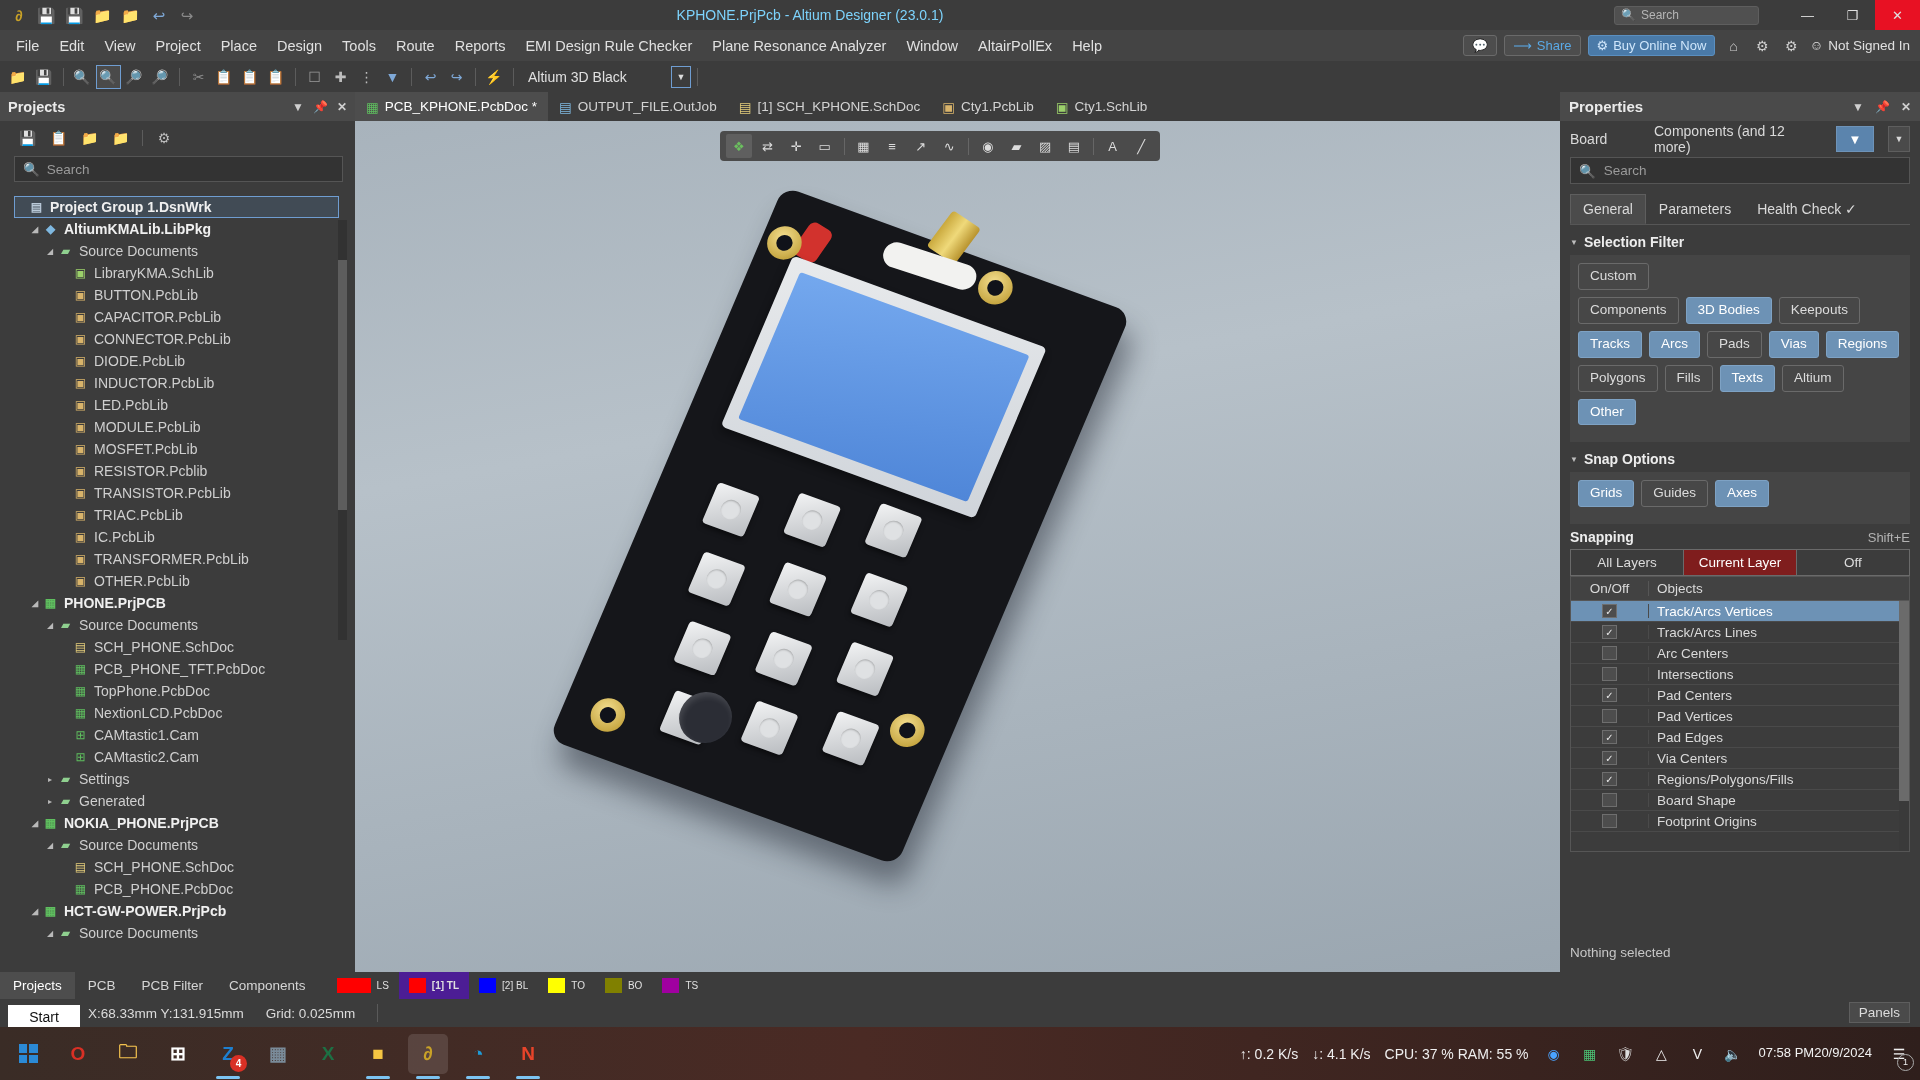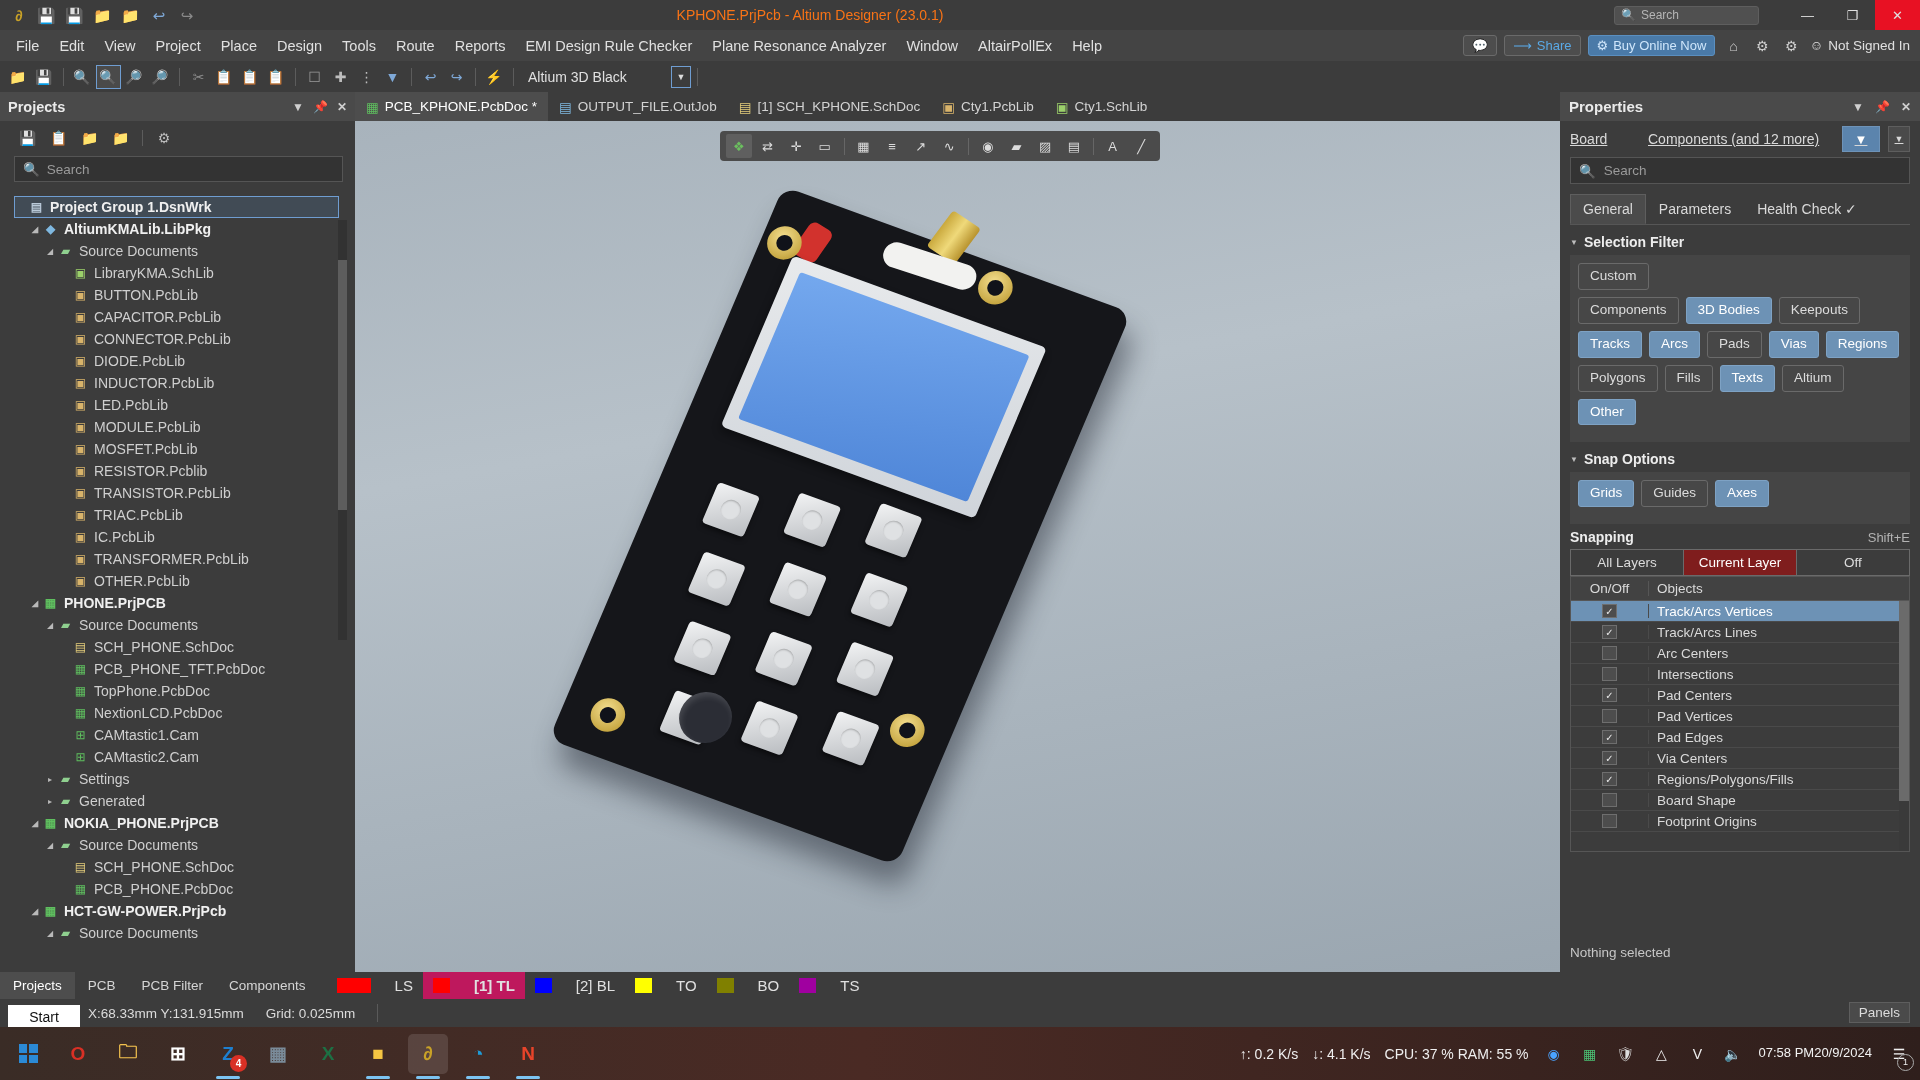--- a/index.html
+++ b/index.html
@@ -18,21 +18,21 @@
     position:absolute; top:0; left:0; width:1920px; height:30px;
     background:#3c3c3c; display:flex; align-items:center;
   }
   .tb-icons { display:flex; align-items:center; gap:2px; padding-left:6px; }
   .tb-ico {
     width:26px; height:24px; display:flex; align-items:center; justify-content:center;
     font-size:15px; line-height:1;
   }
   .tb-title {
     position:absolute; left:0; width:1620px; text-align:center;
-    font-size:14px; color:#f97316; pointer-events:none;
+    font-size:14px; color:#7dd3fc; pointer-events:none;
   }
   .tb-right { margin-left:auto; display:flex; align-items:center; height:30px; }
   .tb-search {
     width:145px; height:19px; background:#505050; border:1px solid #5e5e5e;
     border-radius:3px; display:flex; align-items:center; gap:5px; padding:0 6px;
     font-size:12px; color:#b5b5b5; margin-right:26px;
   }
   .winbtn { width:45px; height:30px; display:flex; align-items:center; justify-content:center; font-size:13px; color:#e0e0e0; }
   .winbtn.close { background:#e81123; }
 
@@ -139,21 +139,21 @@
     position:absolute; width:44px; height:44px; background:linear-gradient(150deg,#f2f3f4,#b9bcc0);
     border-radius:4px; box-shadow:0 3px 5px rgba(0,0,0,.5);
   }
   .key::after{ content:""; position:absolute; left:12px; top:12px; width:20px; height:20px; border-radius:50%; background:#dfe1e3; box-shadow:inset 0 1px 2px rgba(0,0,0,.25); }
   .batt { position:absolute; left:110px; top:500px; width:52px; height:52px; border-radius:50%; background:#2b2d35; box-shadow:inset 3px 3px 6px rgba(255,255,255,.14); }
 
   
   .rightpanel { position:absolute; top:92px; left:1560px; width:360px; height:880px; background:#3c3c3c; }
   .rp-hdr { height:29px; background:#4a4a4a; display:flex; align-items:center; padding:0 9px; font-weight:bold; font-size:15px; color:#eaeaea; }
   .rp-hdr .hdr-btns { margin-left:auto; display:flex; gap:11px; font-size:12px; color:#cfcfcf; }
-  .rp-row1 { height:36px; display:flex; align-items:center; padding:0 10px; gap:8px;text-decoration:underline; }
+  .rp-row1 { height:36px; display:flex; align-items:center; padding:0 10px; gap:14px; }
   .rp-label { font-size:14px; color:#dadada; width:70px; }
   .rp-val { font-size:14px; color:#dadada; flex:1; }
   .filt-btn { width:38px; height:26px; background:#5b84ad; border:1px solid #6e93b8; display:flex; align-items:center; justify-content:center; color:#fff; font-size:13px; }
   .filt-drop { width:22px; height:26px; background:#4a4a4a; border:1px solid #5e5e5e; display:flex; align-items:center; justify-content:center; font-size:9px; }
   .rp-search { margin:0 10px; height:27px; background:#333; border:1px solid #555; display:flex; align-items:center; gap:8px; padding:0 8px; font-size:13.5px; color:#9a9a9a; }
   .rp-tabs { margin:10px 10px 0 10px; display:flex; border-bottom:1px solid #565656; }
   .rp-tab { padding:6px 12px; font-size:14px; color:#dadada; border:1px solid transparent; }
   .rp-tab.active { background:#4b4b4b; border:1px solid #5e5e5e; border-bottom-color:#4b4b4b; }
   .sect-hdr { display:flex; align-items:center; gap:6px; padding:9px 10px 5px 10px; font-size:14px; font-weight:bold; color:#ededed; }
   .sect-hdr .tri { font-size:8px; color:#bdbdbd; }
@@ -185,22 +185,22 @@
   .cbx { width:15px; height:14px; border:1px solid #6e6e6e; background:#4d4d4d; display:flex; align-items:center; justify-content:center; font-size:10px; color:#e8e8e8; }
   .gscroll { position:absolute; right:0; top:0; width:10px; height:250px; background:#3a3a3a; }
   .gscroll i { position:absolute; top:0; left:0; width:10px; height:200px; background:#6b6b6b; display:block; }
   .nothing { position:absolute; bottom:12px; left:10px; font-size:13.5px; color:#c7c7c7; }
 
   
   .tabbar { position:absolute; top:972px; left:0; width:1920px; height:27px; background:#3c3c3c; display:flex; align-items:stretch; }
   .btab { display:flex; align-items:center; padding:0 13px; font-size:13.5px; color:#d5d5d5; }
   .btab.active { background:#4d4d4d; color:#fff; }
   .layerchips { display:flex; align-items:stretch; margin-left:8px; }
-  .lchip { display:flex; align-items:center; gap:24px; padding:0 10px; font-size:15px; color:#e0e0e0; }
-  .lchip.active { background:#be185d; font-weight:bold; }
+  .lchip { display:flex; align-items:center; gap:6px; padding:0 10px; font-size:10px; color:#e0e0e0; }
+  .lchip.active { background:#4c1d95; font-weight:bold; }
   .sw { width:17px; height:15px; display:block; }
   .sw.wide { width:34px; }
   .statusbar { position:absolute; top:999px; left:0; width:1920px; height:28px; background:#3c3c3c; display:flex; align-items:center; gap:22px; padding-left:8px; font-size:13.5px; color:#dcdcdc; }
   .startbtn { position:absolute; left:8px; top:1005px; width:72px; height:24px; background:#ffffff; color:#111; font-size:14px; display:flex; align-items:center; justify-content:center; }
   .panelsbtn { position:absolute; right:10px; top:1002px; font-size:13.5px; color:#dcdcdc; border:1px solid #5e5e5e; background:#4a4a4a; padding:2px 9px; }
   .vsepbar { width:1px; height:18px; background:#5a5a5a; }
 
   
   .taskbar { position:absolute; top:1027px; left:0; width:1920px; height:53px; background:linear-gradient(90deg,#3a2c26,#4a2a24 45%,#2f1f1c); }
   .tb-apps { position:absolute; left:8px; top:0; height:53px; display:flex; align-items:center; gap:10px; }

